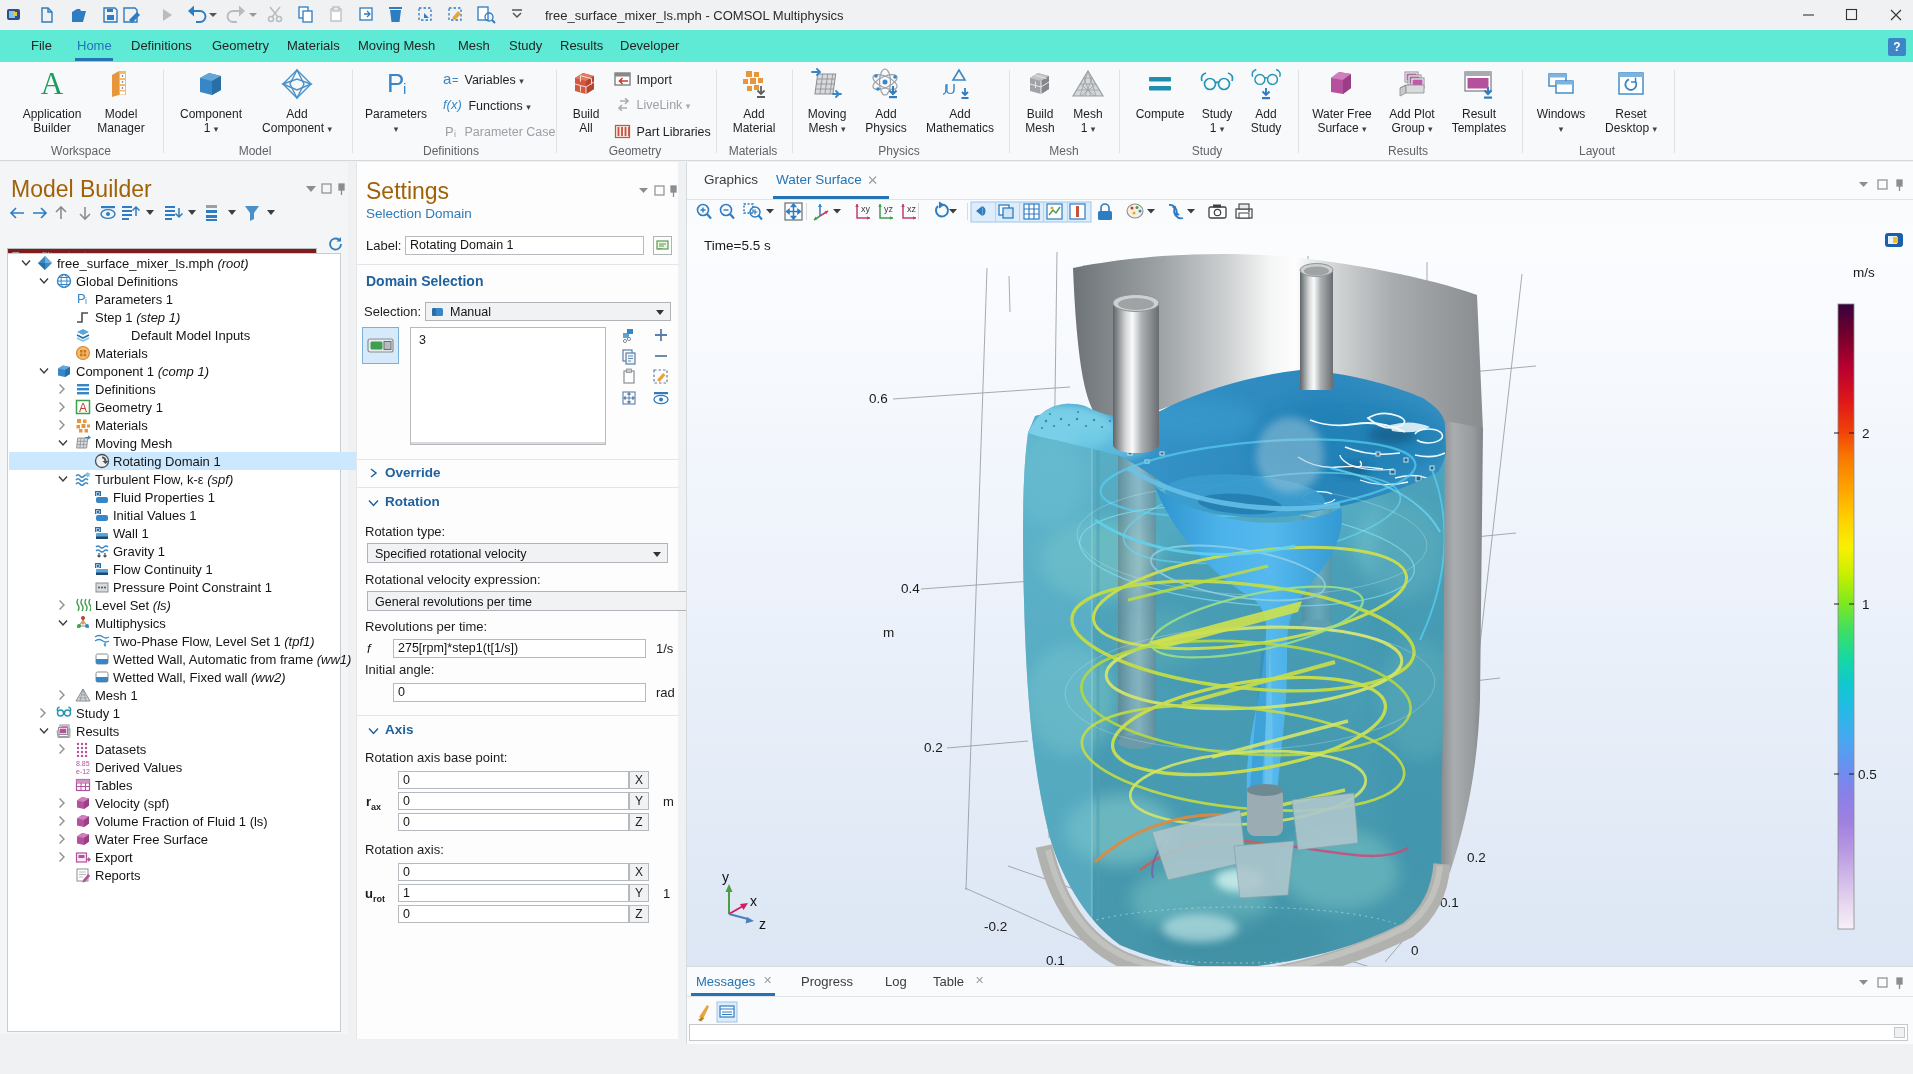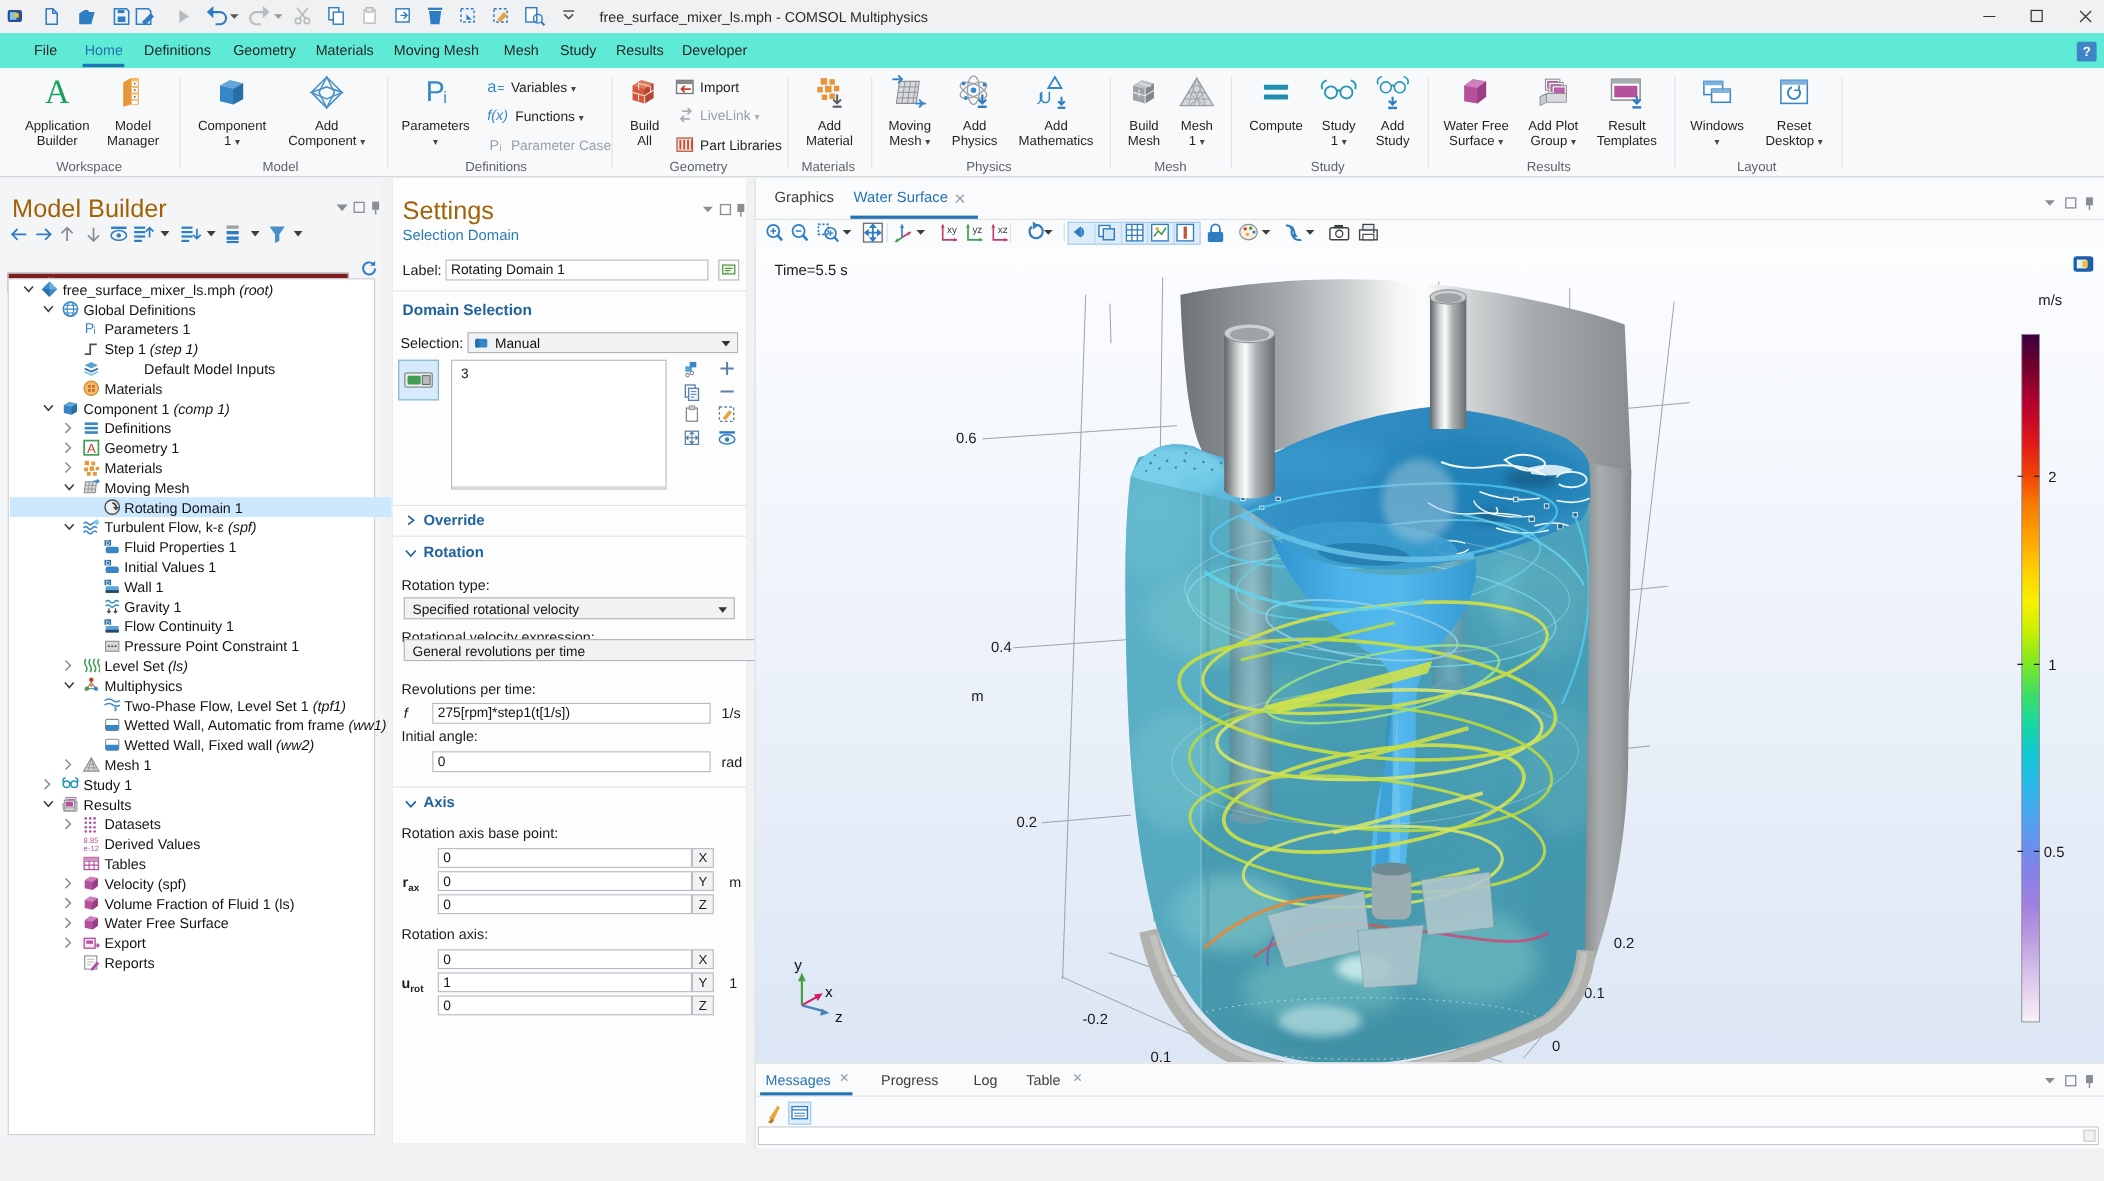--- a/index.html
+++ b/index.html
@@ -964,21 +964,21 @@
     <svg class="abs" style="left:11px; top:337px;" width="11" height="9">
         <path d="M1 1.5 l4.5 5 4.5 -5" fill="none" stroke="#20629e" stroke-width="1.5"></path>
       </svg>
     <span class="shead abs" style="left:28px; top:332px;">Rotation</span>
     <span class="slbl abs" style="left:8px; top:362px;">Rotation type:</span>
     <div class="sdrop" style="left:10px; top:381px; width:301px; height:20px;">
       <span class="abs" style="left:7px; top:3px;">Specified rotational velocity</span>
         <div class="dArrow" style="top:8px;"></div>
     </div>
     <span class="slbl abs" style="left:8px; top:410px;">Rotational velocity expression:</span>
-    <div class="sdrop" style="left:10px; top:419px; width:349px; height:20px;">
+    <div class="sdrop" style="left:10px; top:429px; width:349px; height:20px;">
       <span class="abs" style="left:7px; top:3px;">General revolutions per time</span>
         <div class="dArrow" style="top:8px;"></div>
     </div>
     <span class="slbl abs" style="left:8px; top:457px;">Revolutions per time:</span>
     <span class="slbl abs" style="left:10px; top:479px; font-style:italic;">f</span>
     <div class="sinput" style="left:36px; top:477px; width:253px; height:19px;">275[rpm]*step1(t[1/s])</div>
     <span class="slbl abs" style="left:299px; top:479px;">1/s</span>
     <span class="slbl abs" style="left:8px; top:500px;">Initial angle:</span>
     <span class="slbl abs" style="left:8px; top:521px; font-style:italic;margin-left:48px;">α<sub style="font-size:9px">0</sub></span>
     <div class="sinput" style="left:36px; top:521px; width:253px; height:19px;">0</div>

